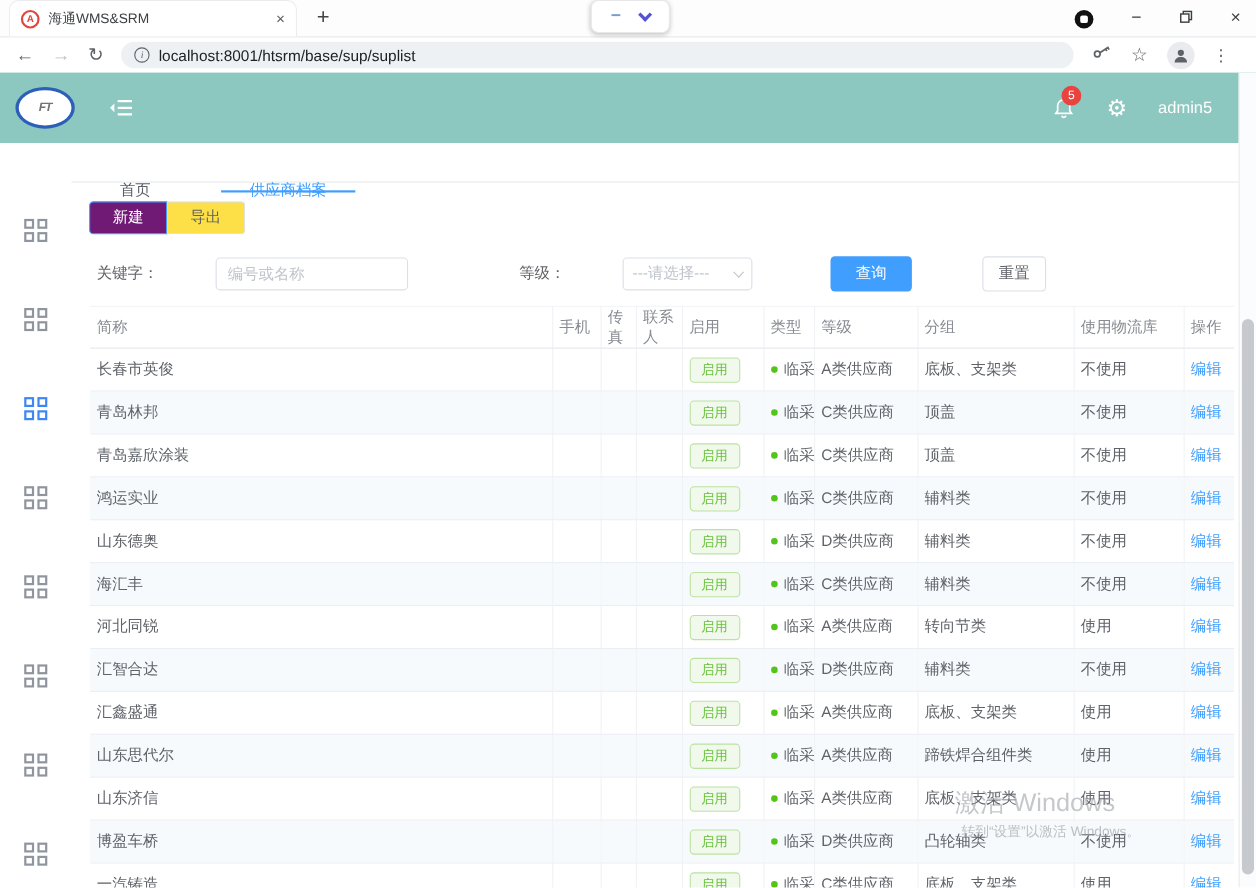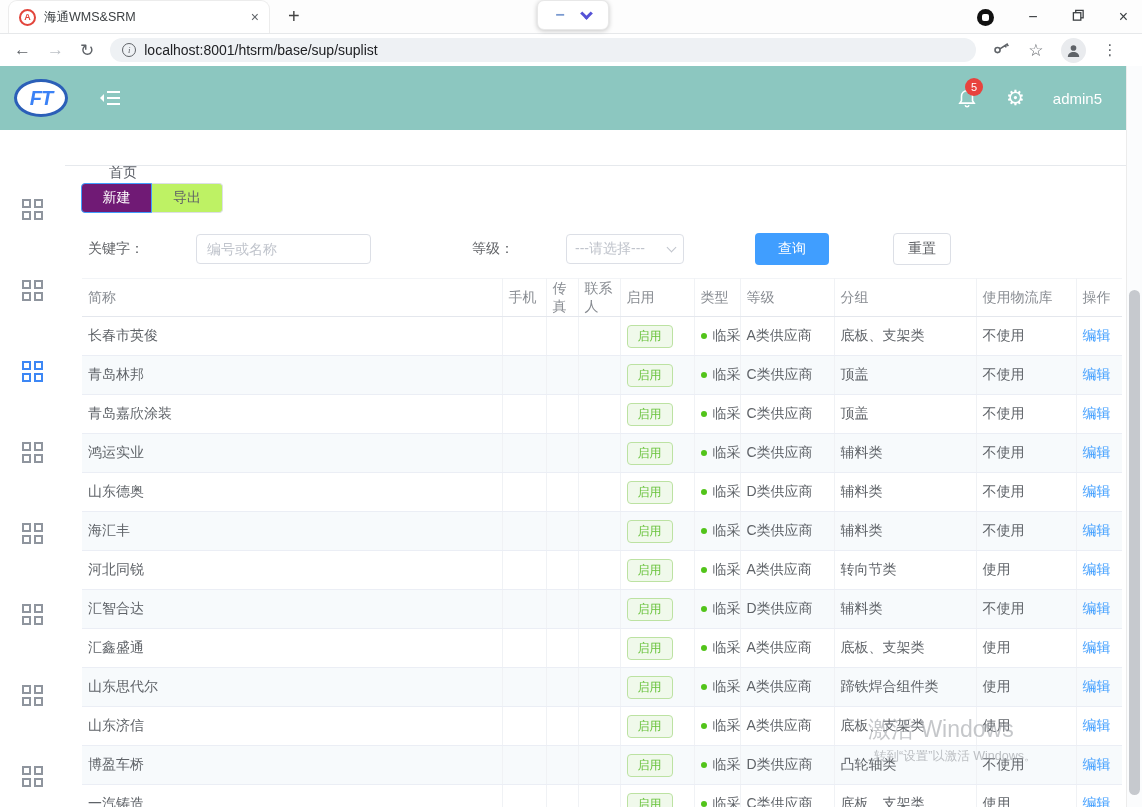--- a/index.html
+++ b/index.html
@@ -27,21 +27,21 @@
   .nav-ic.disabled { color:#bdc1c6; }
   .urlpill { flex:1; max-width:866px; height:24px; background:#eef1f4; border-radius:12px; display:flex; align-items:center; gap:8px; padding:0 12px; }
   .info-ic { width:14px; height:14px; border:1.4px solid #5f6368; border-radius:50%; color:#5f6368; font-size:9px; display:flex; align-items:center; justify-content:center; font-style:italic; font-family:"Liberation Serif",serif; flex:0 0 auto; }
   .url { font-size:14px; color:#202124; white-space:nowrap; }
   .tb-right { display:flex; align-items:center; gap:17px; }
   .avatar { width:25px; height:25px; background:#e9ebee; border-radius:50%; display:flex; align-items:center; justify-content:center; cursor:pointer; }
   .dots { font-size:15px; color:#5f6368; cursor:pointer; }
 
   
   .appheader { height:64px; background:#8cc7c0; display:flex; align-items:center; padding:0 14px; }
-  .logo { width:54px; height:38px; background:#fff; border:3px solid #2b5fb8; border-radius:50%; display:flex; align-items:center; justify-content:center; color:#3b82f6; font-weight:bold; font-style:italic; font-size:20px; letter-spacing:-1px; }
+  .logo { width:54px; height:38px; background:#fff; border:3px solid #2b5fb8; border-radius:50%; display:flex; align-items:center; justify-content:center; color:#737373; font-weight:bold; font-style:italic; font-size:11px; letter-spacing:-1px; }
   .collapse-ic { margin-left:30px; cursor:pointer; display:flex; }
   .ah-right { margin-left:auto; margin-right:26px; display:flex; align-items:center; gap:28px; }
   .bell-wrap { position:relative; cursor:pointer; display:flex; }
   .noti-badge { position:absolute; top:-9px; left:9px; min-width:18px; height:18px; background:#e8433e; border-radius:50%; color:#fff; font-size:11px; display:flex; align-items:center; justify-content:center; }
   .gear { color:#fff; font-size:21px; cursor:pointer; }
   .username { color:#fff; font-size:15px; cursor:pointer; }
 
   
   .workspace { display:flex; height:677px; }
   .sidebar { width:65px; flex:0 0 65px; display:flex; flex-direction:column; align-items:center; padding-top:69px; gap:60px; background:#fff; }
@@ -52,21 +52,21 @@
 
   
   .tabbar { height:36px; display:flex; align-items:stretch; border-bottom:1px solid #e6e9ed; padding-left:28px; }
   .ptab { display:flex; align-items:center; padding:0 16px; font-size:14px; color:#5a5e66; cursor:pointer;margin-top:43px; }
   .ptab.active { color:#409eff; border-bottom:2px solid #409eff; margin-left:48px; padding:0 26px; }
 
   
   .btnrow { margin:17px 0 0 16px; display:flex; }
   .btn { height:30px; width:71px; font-size:14px; display:flex; align-items:center; justify-content:center; cursor:pointer; }
   .btn-primary { background:#701a75; color:#fff; border:1px solid #409eff; border-radius:4px 0 0 4px; }
-  .btn-plain { background:#bef264; color:#606266; border:1px solid #dcdfe6; border-left:none; border-radius:0 4px 4px 0;text-align:right; }
+  .btn-plain { background:#fde047; color:#606266; border:1px solid #dcdfe6; border-left:none; border-radius:0 4px 4px 0;text-align:right; }
 
   
   .filterrow { margin:20px 0 0 23px; display:flex; align-items:center; font-size:14px; color:#606266;gap:46px; }
   .f-input { width:175px; height:30px; border:1px solid #dcdfe6; border-radius:4px; margin-left:6px; padding:0 10px; font-size:14px; color:#606266; font-family:inherit; }
   .f-input::placeholder { color:#c0c4cc; }
   .f-label2 { margin-left:55px; }
   .f-select { width:118px; height:30px; border:1px solid #dcdfe6; border-radius:4px; margin-left:6px; display:flex; align-items:center; justify-content:space-between; padding:0 8px; color:#c0c4cc; cursor:pointer; }
   .sel-chev { width:7px; height:7px; border-right:1.6px solid #c0c4cc; border-bottom:1.6px solid #c0c4cc; transform:rotate(45deg); margin-top:-3px; }
   .btn-search { margin-left:25px; width:74px; height:32px; background:#409eff; border:none; border-radius:4px; color:#fff; font-size:14px; cursor:pointer; font-family:inherit; }
   .btn-reset { margin-left:18px; width:58px; height:32px; background:#fff; border:1px solid #dcdfe6; border-radius:4px; color:#606266; font-size:14px; cursor:pointer; font-family:inherit; }
@@ -213,20 +213,21 @@
           <i></i>
           <i></i>
           <i></i>
           <i></i>
         </span>
     </div>
 
     <div class="main">
       <div class="tabbar">
         <span class="ptab">首页</span>
+        <span class="ptab active">供应商档案</span>
       </div>
 
       <div class="btnrow">
         <button class="btn btn-primary">新建</button>
         <button class="btn btn-plain">导出</button>
       </div>
 
       <div class="filterrow">
         <span>关键字：</span>
         <input class="f-input" placeholder="编号或名称" style="">

